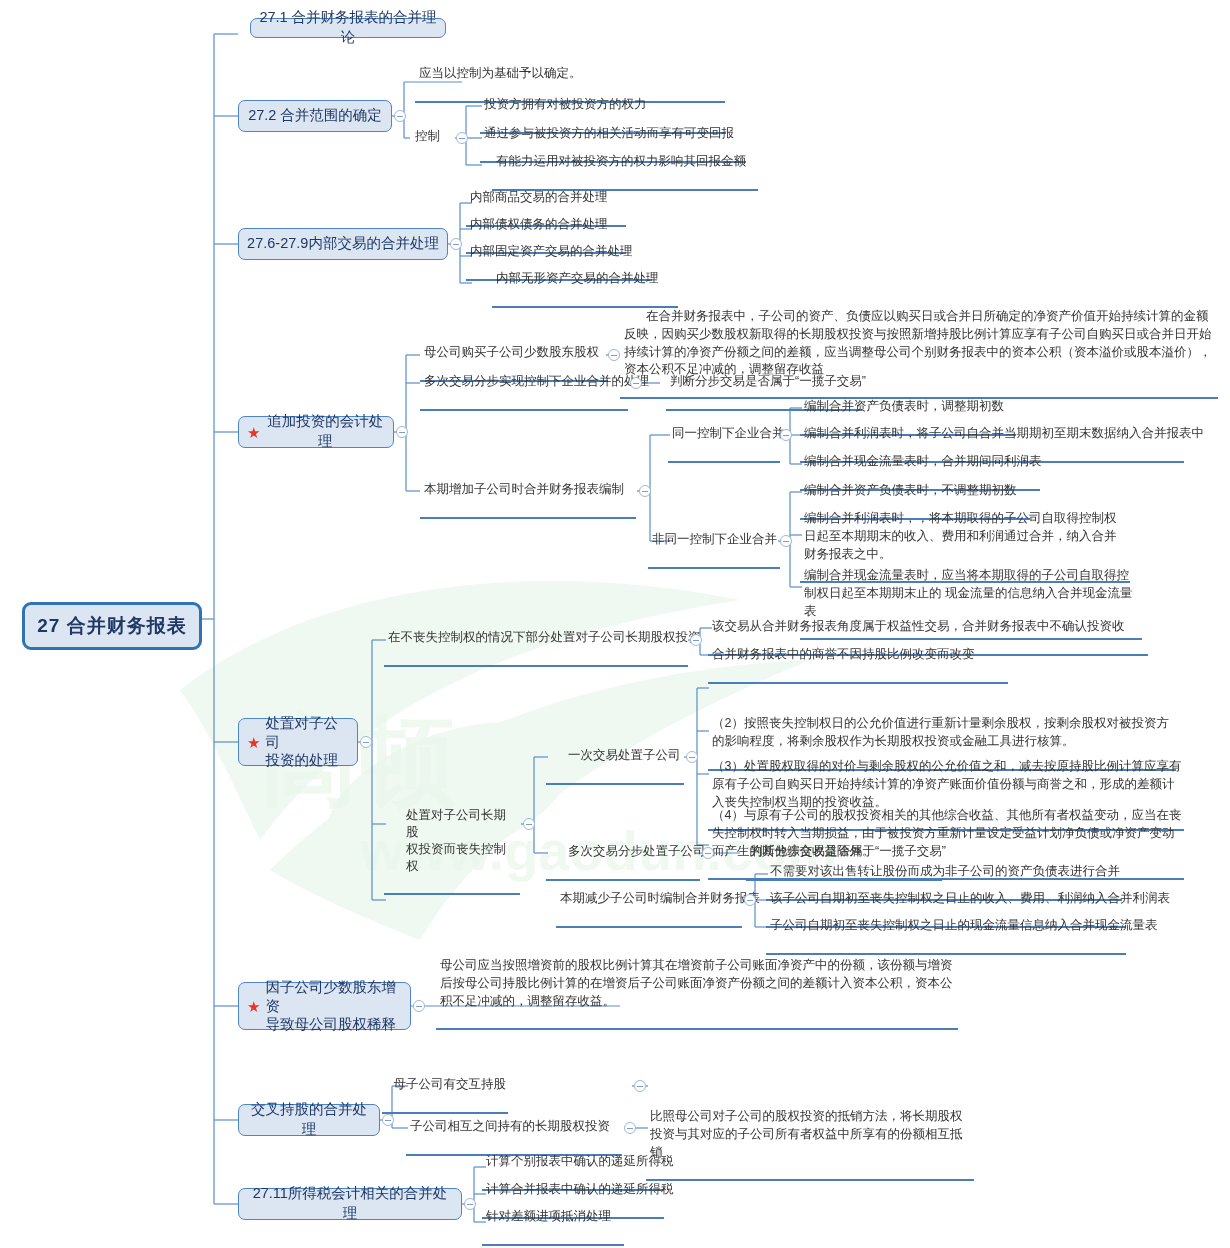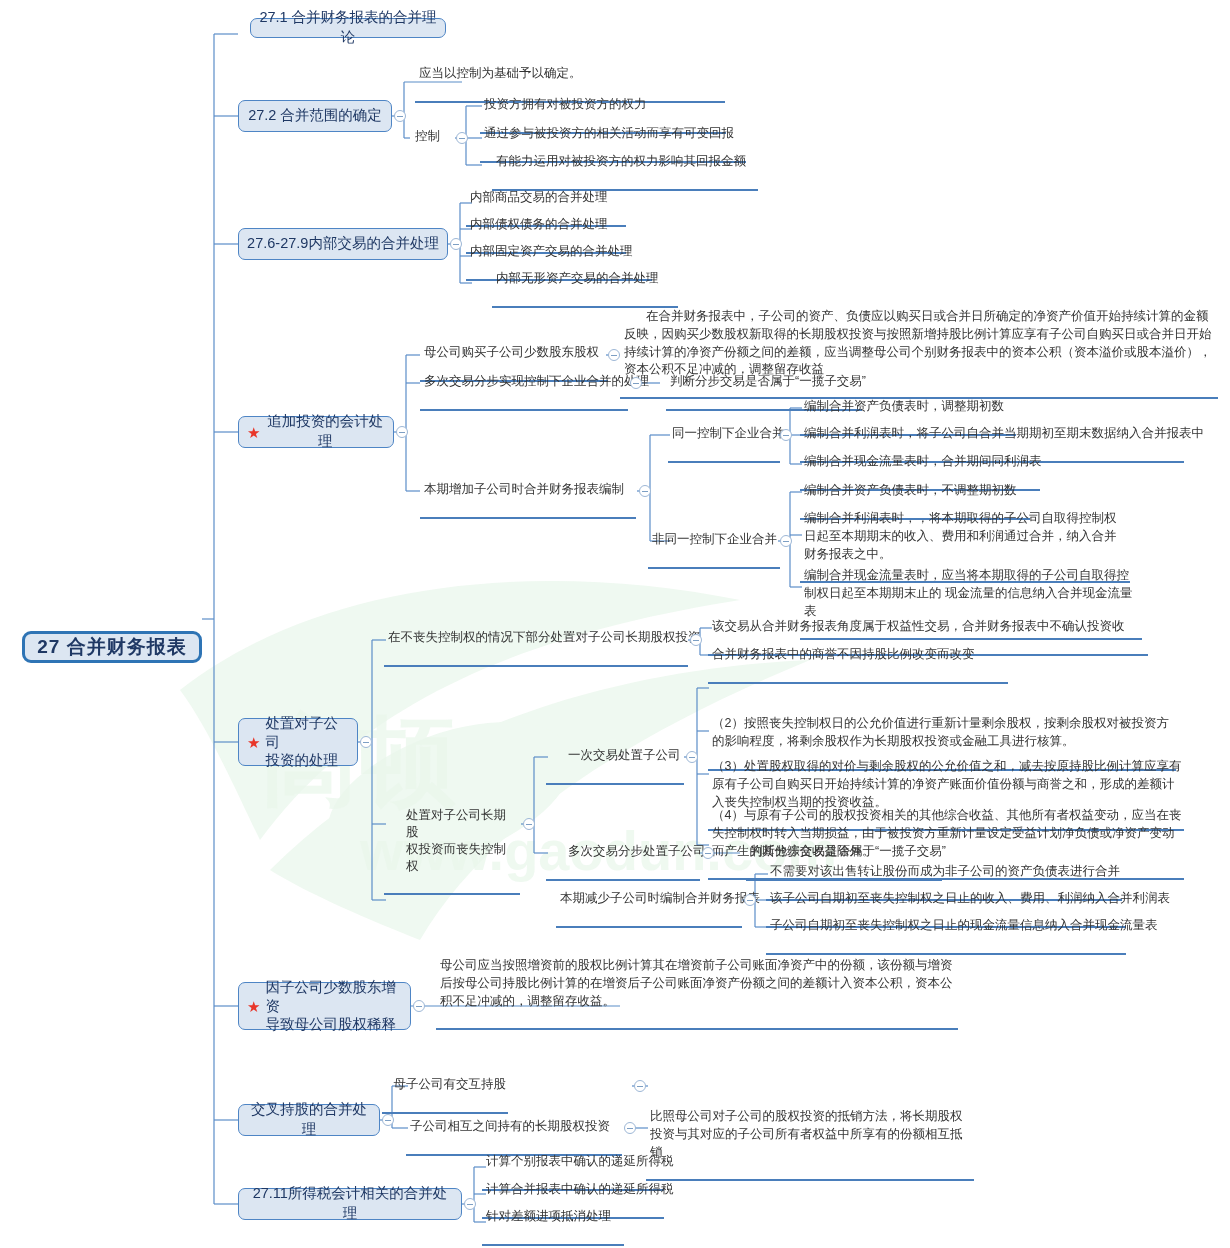--- a/index.html
+++ b/index.html
@@ -209,21 +209,21 @@
 
     <g fill="none" stroke="#5b8dc8" stroke-width="1.2">
       <path d="M462 1204 L474 1204"></path>
       <path d="M474 1167 L474 1222"></path>
       <path d="M474 1167 L486 1167"></path>
       <path d="M474 1194 L486 1194"></path>
       <path d="M474 1222 L486 1222"></path>
     </g>
   </svg>
 
-  <div class="node root" style="left:22px;top:631px;width:180px;height:32px;">
+  <div class="node root" style="left:22px;top:602px;width:180px;height:48px;">
     <span>27 合并财务报表</span>
   </div>
 
   <div class="node lvl1" style="left:250px;top:18px;width:196px;height:20px;">
     <span>27.1 合并财务报表的合并理论</span>
   </div>
 
   <div class="node lvl1" style="left:238px;top:100px;width:154px;height:32px;">
     <span>27.2 合并范围的确定</span>
   </div>

